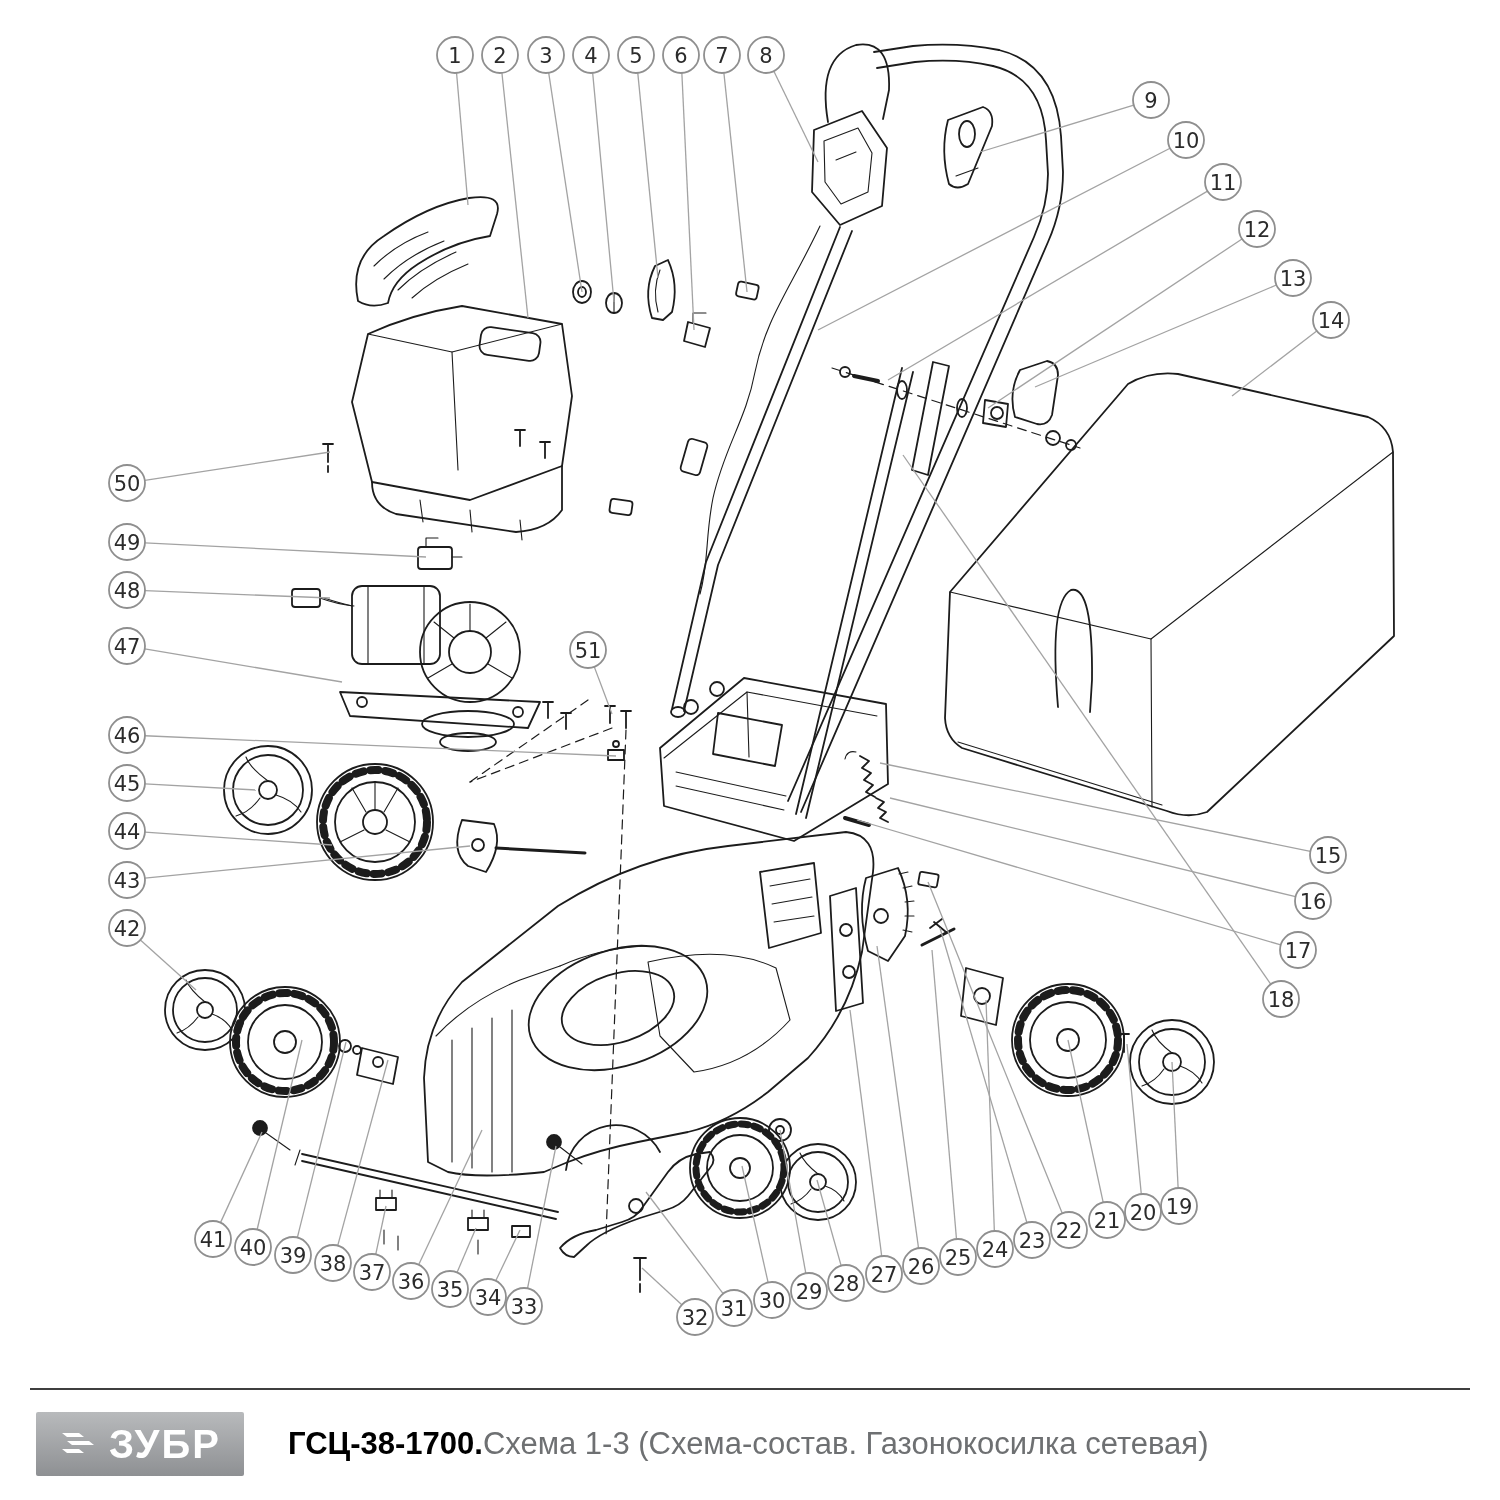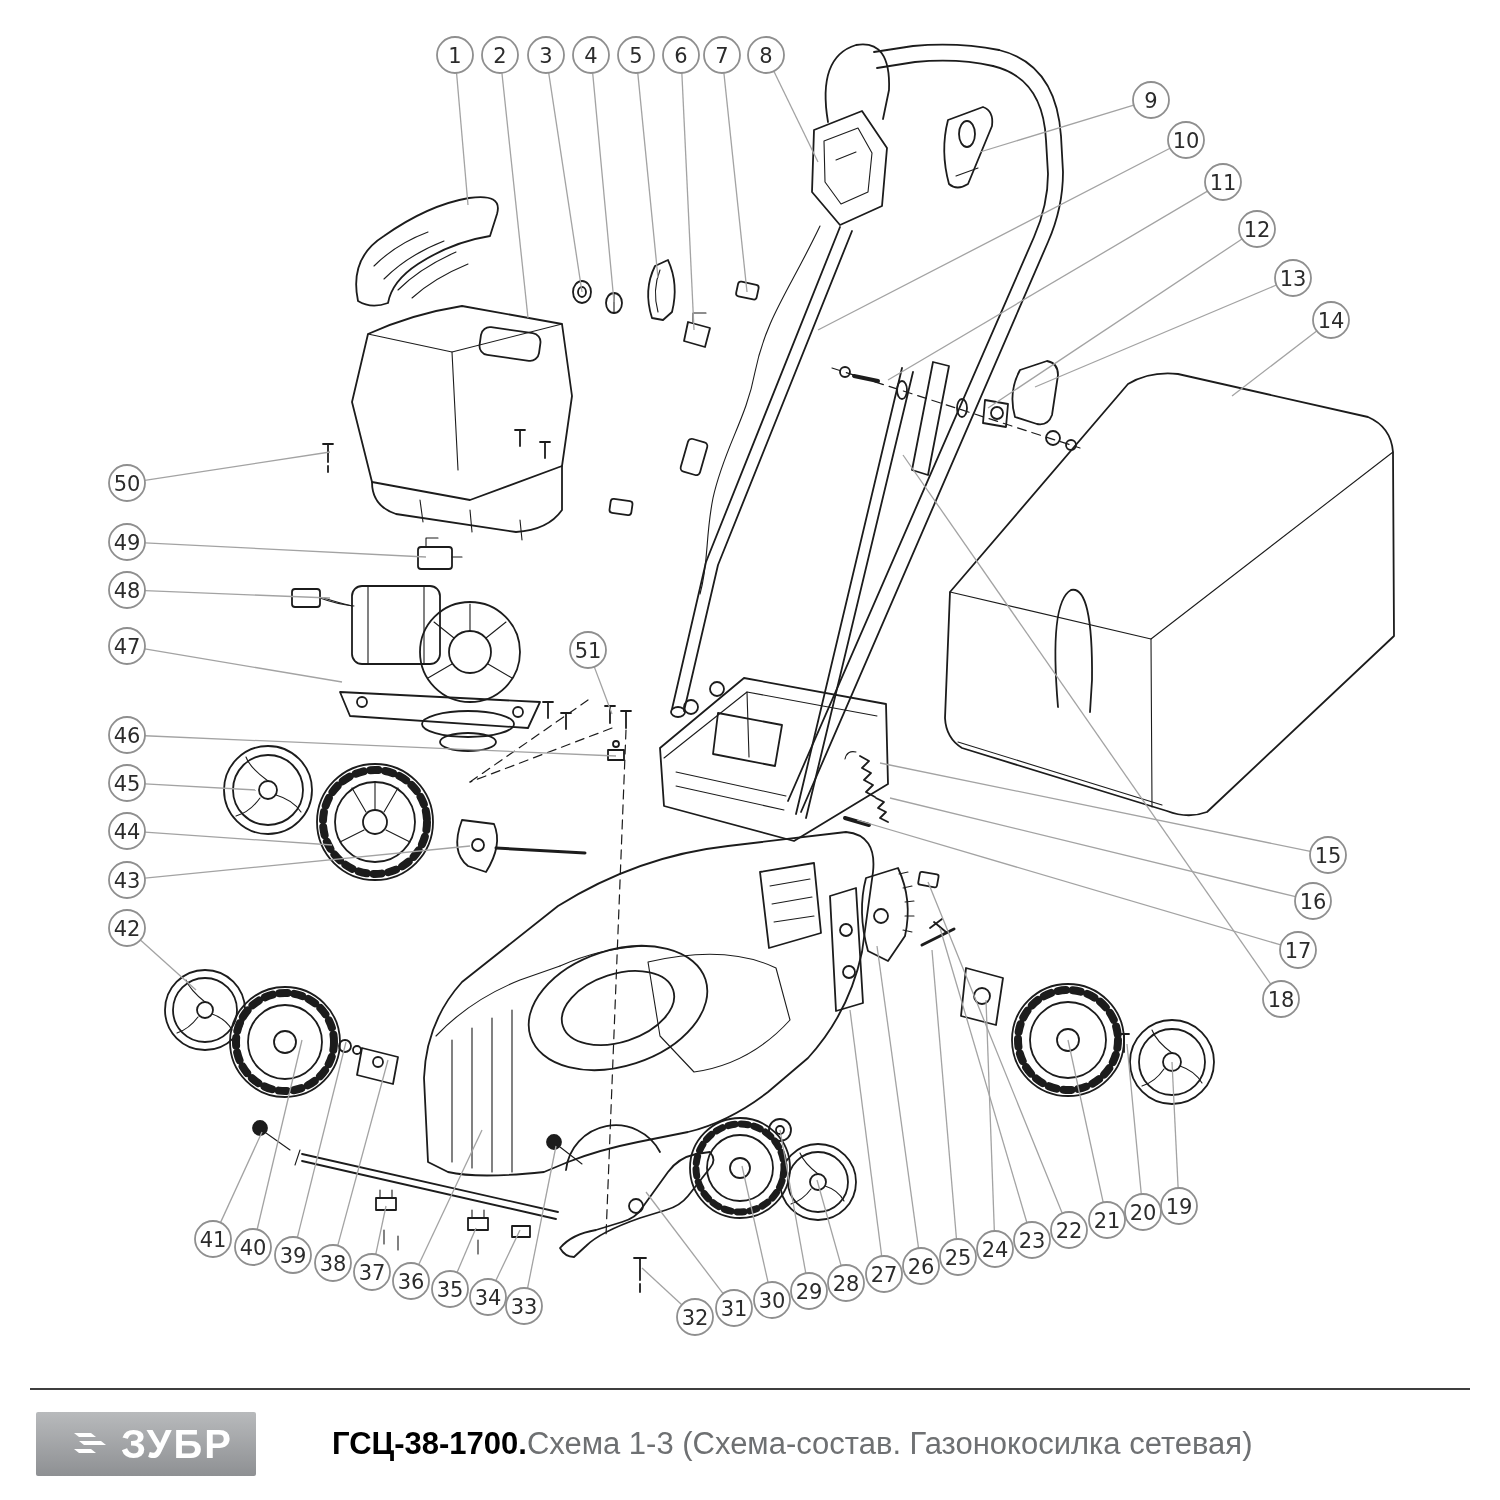--- a/index.html
+++ b/index.html
@@ -12,24 +12,24 @@
   #art .fill-dark{fill:var(--line-color,#1c1c1c);}
   #leader-layer line{stroke:#a3a3a3;stroke-width:1.3;}
   #callout-layer circle{fill:#fff;stroke:var(--callout-stroke,#8f8f8f);stroke-width:1.8;}
   #callout-layer text{font:21px "DejaVu Sans",sans-serif;fill:var(--callout-text,#2b2b2b);
         text-anchor:middle;dominant-baseline:central;}
   .footer-rule{position:absolute;left:30px;right:30px;top:1388px;border-top:2px solid #3f3f3f;}
   .footer-row{position:absolute;left:36px;right:36px;top:1412px;height:64px;
         display:flex;align-items:center;gap:44px;}
   .logo{width:208px;height:64px;flex:0 0 auto;border-radius:2px;
         background:linear-gradient(180deg,var(--logo-top,#b8babc),var(--logo-bottom,#8e9093));
-        display:flex;align-items:center;justify-content:center;gap:10px;padding-left:12px;}
+        display:flex;align-items:center;justify-content:center;gap:10px;}
   .logo-text{color:#ffffff;font-weight:bold;font-size:40px;letter-spacing:2px;line-height:1;}
   .title{font-size:31px;color:#000;white-space:nowrap;}
-  .model{font-weight:bold;margin-left:32px;}
+  .model{font-weight:bold;}
   .subtitle{color:var(--subtitle-color,#6e7072);}
 </style>
 </head>
 <body>
 
 <div class="page">
 
   <svg id="diagram" width="1500" height="1500" viewBox="0 0 1500 1500" xmlns="http://www.w3.org/2000/svg">
 
     <g id="art" fill="none" stroke-width="1.8" stroke-linecap="round" stroke-linejoin="round">

